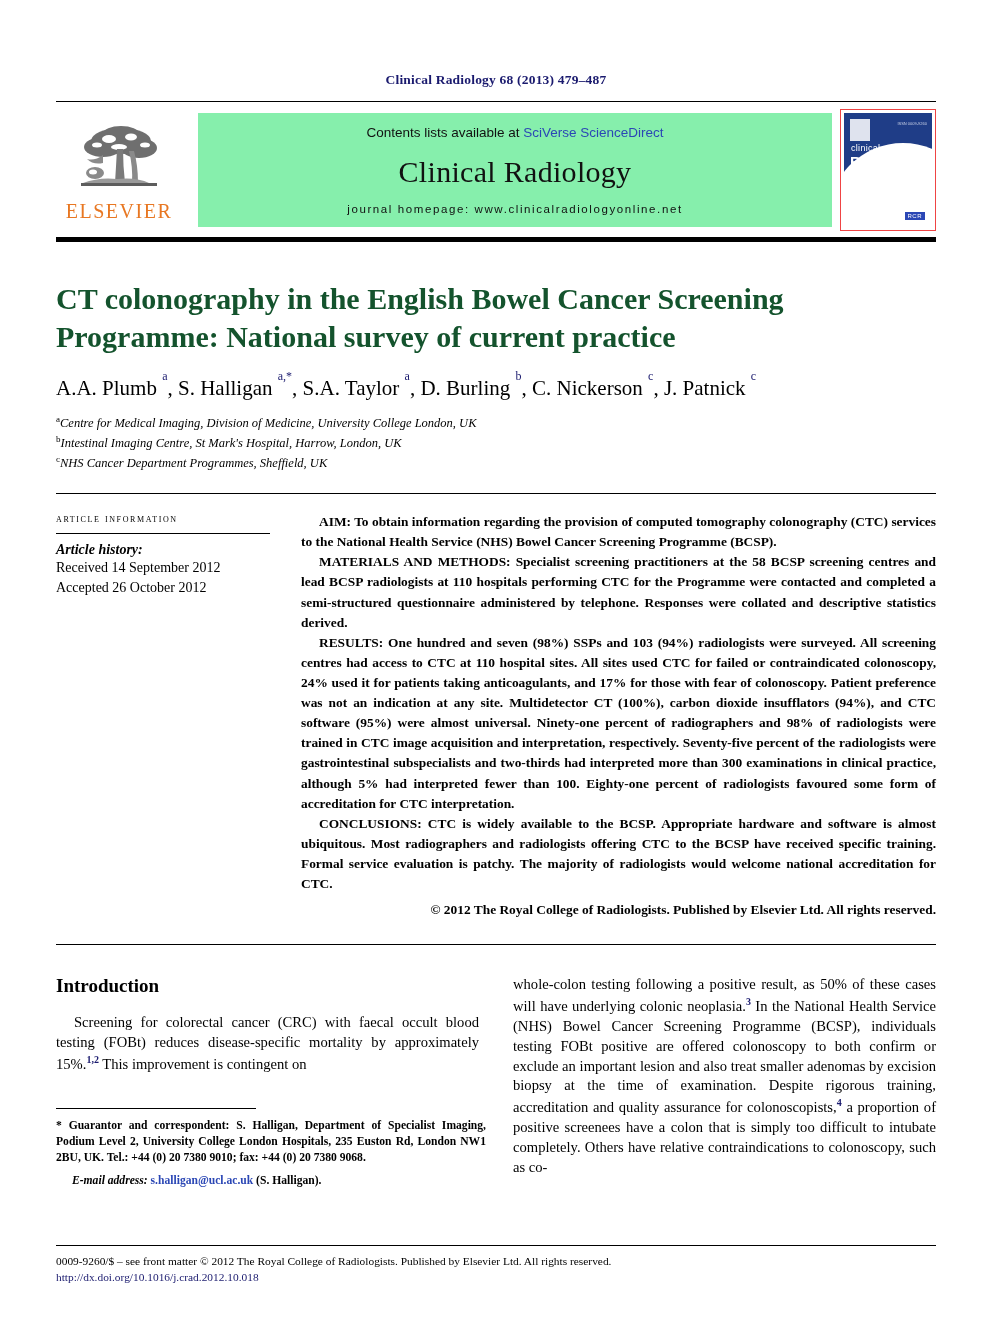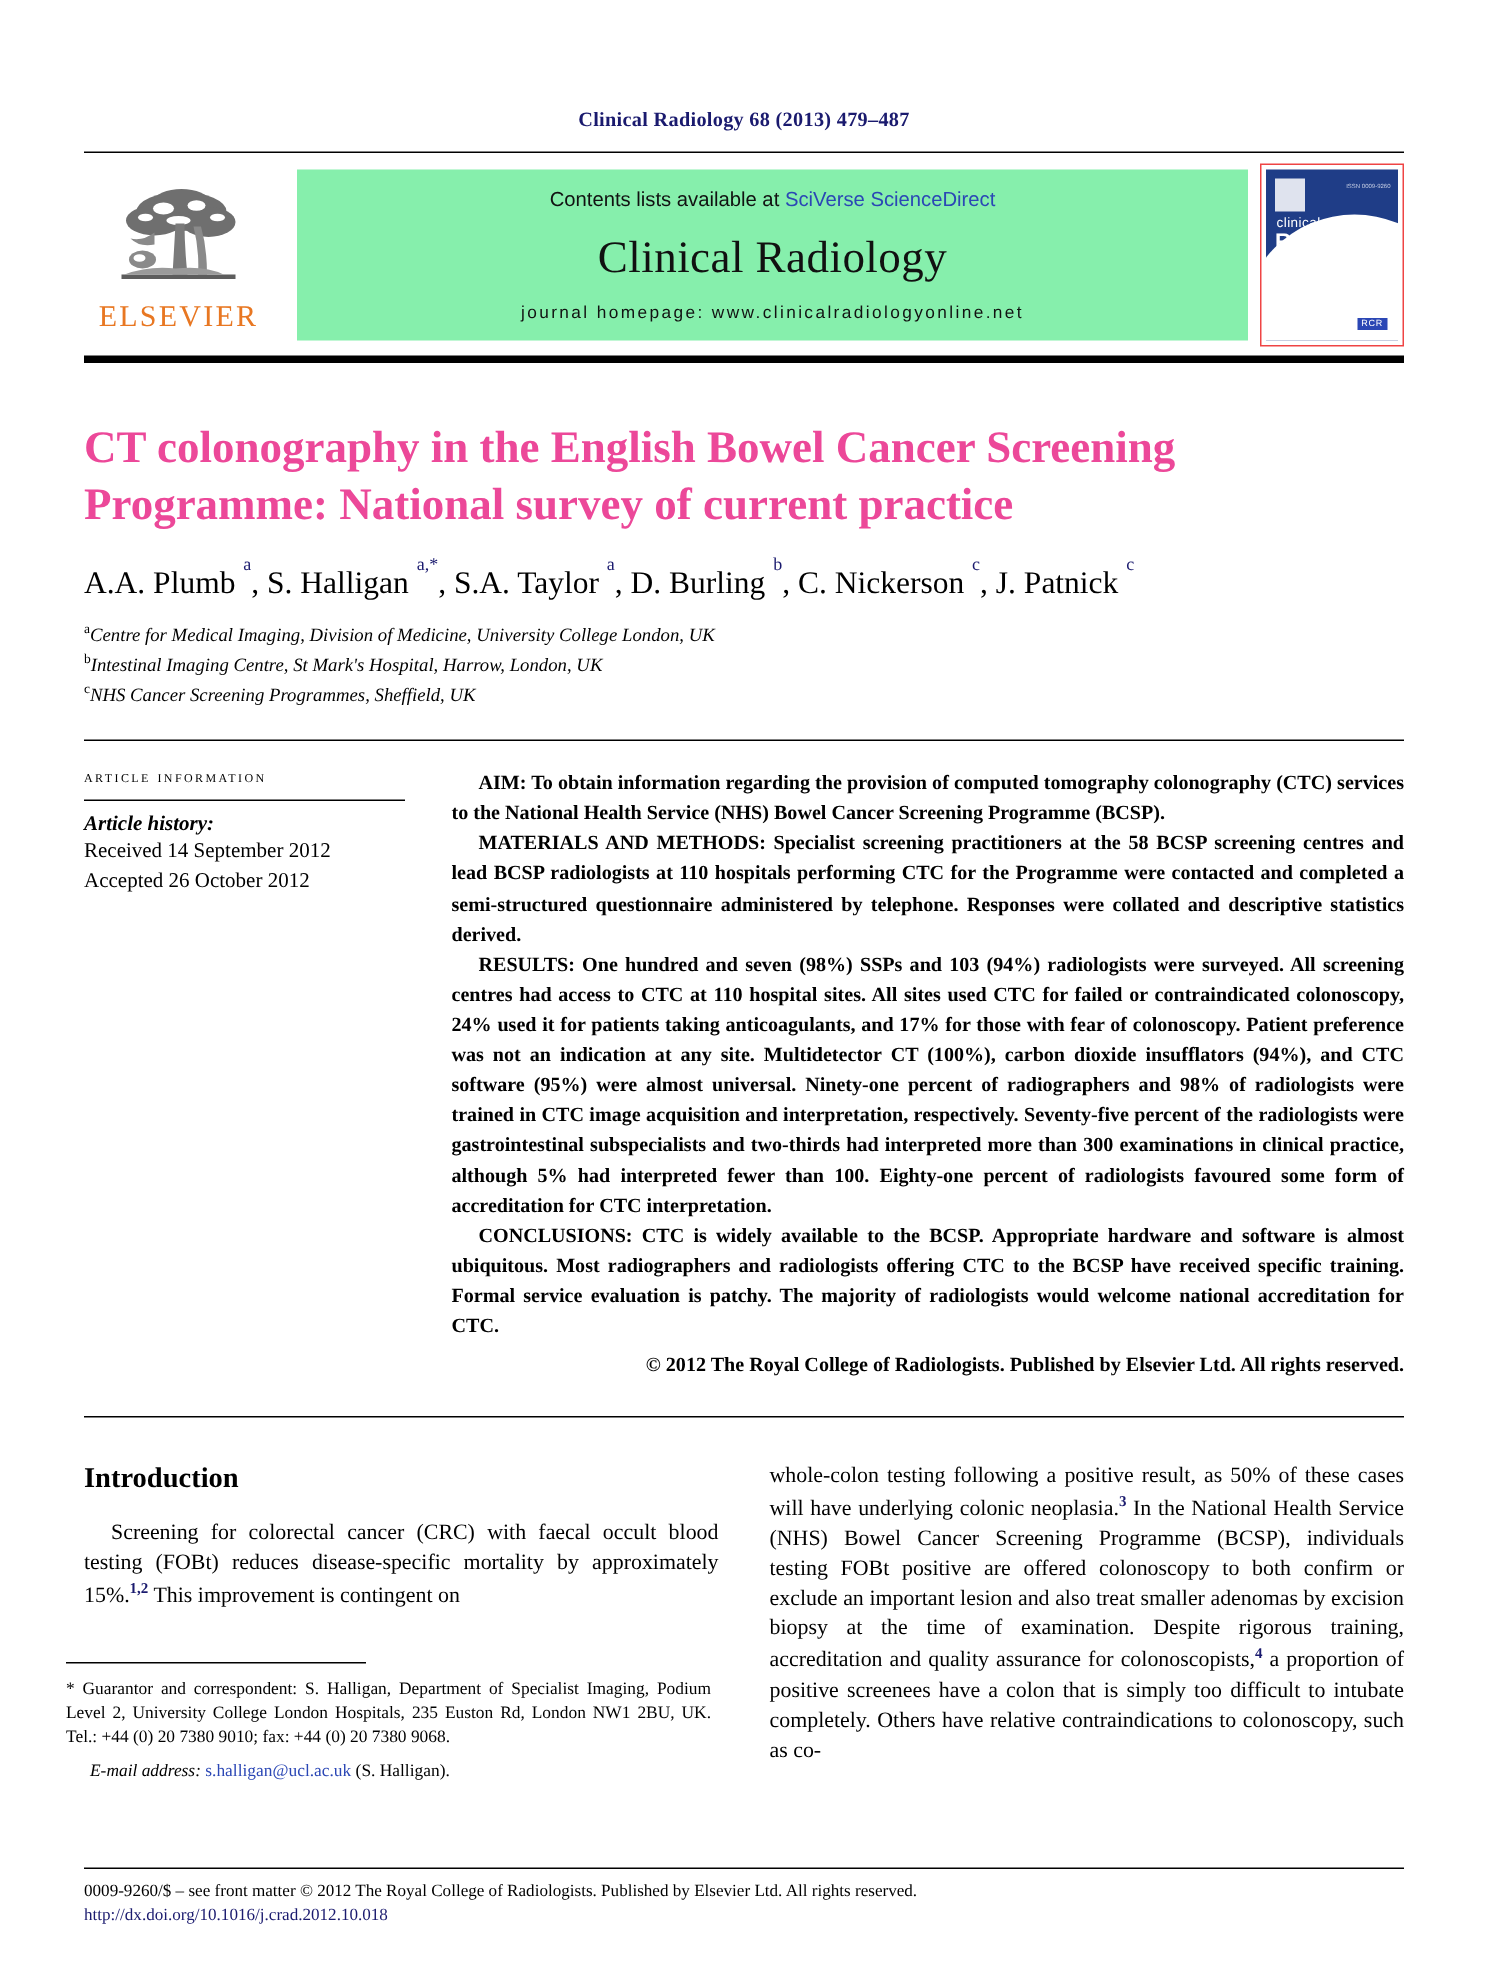--- a/index.html
+++ b/index.html
@@ -165,21 +165,21 @@
     padding: 1px 3px;
     letter-spacing: .5px;
   }
 
   
   .title {
     font-family: "Liberation Serif", serif;
     font-size: 30px;
     line-height: 1.26;
     margin-top: 38px;
-    color: #ec4899;
+    color: #14532d;
   }
   .authors {
     font-family: "Liberation Serif", serif;
     font-size: 21px;
     margin-top: 18px;
     color: #000;
   }
   .authors sup { font-size: 12px; color:#1a1a6e; top:-.55em; position:relative; }
   .affiliations {
     margin-top: 12px;
@@ -270,23 +270,24 @@
     line-height: 1.36;
     text-align: justify;
     margin: 0;
   }
   .bodytext.indent { text-indent: 18px; }
   .bodytext sup { font-size: 10px; color:#1a1a6e; font-weight:bold; }
 
   
   .footnote-block {
     position: absolute;
-    left: 44px;
+    left: 56px;
     top: 1108px;
     width: 430px;
+    font-weight: bold;
   }
   .footnote-rule {
     border-top: 1px solid #000;
     width: 200px;
     margin-bottom: 9px;
   }
   .footnote {
     font-family: "Liberation Serif", serif;
     font-size: 11.6px;
     line-height: 1.38;
@@ -382,21 +383,21 @@
   </div>
 
   <div class="rule-thick"></div>
 
   <h1 class="title">CT colonography in the English Bowel Cancer Screening Programme: National survey of current practice</h1>
   <div class="authors">A.A. Plumb <sup>a</sup>, S. Halligan <sup>a,</sup><sup>*</sup>, S.A. Taylor <sup>a</sup>, D. Burling <sup>b</sup>, C. Nickerson <sup>c</sup>, J. Patnick <sup>c</sup></div>
 
   <div class="affiliations">
     <div><sup>a</sup><span>Centre for Medical Imaging, Division of Medicine, University College London, UK</span></div>
     <div><sup>b</sup><span>Intestinal Imaging Centre, St Mark's Hospital, Harrow, London, UK</span></div>
-    <div><sup>c</sup><span>NHS Cancer Screening Programmes, Sheffield, UK</span></div>
+    <div><sup>c</sup><span>NHS Cancer Department Programmes, Sheffield, UK</span></div>
   </div>
 
   <div class="rule-after-authors"></div>
 
   <div class="abstract-wrap">
     <div class="artinfo">
       <div class="artinfo-head">ARTICLE INFORMATION</div>
       <div class="artinfo-rule"></div>
       <div class="artinfo-label">Article history:</div>
       <div class="artinfo-line">Received 14 September 2012</div>

